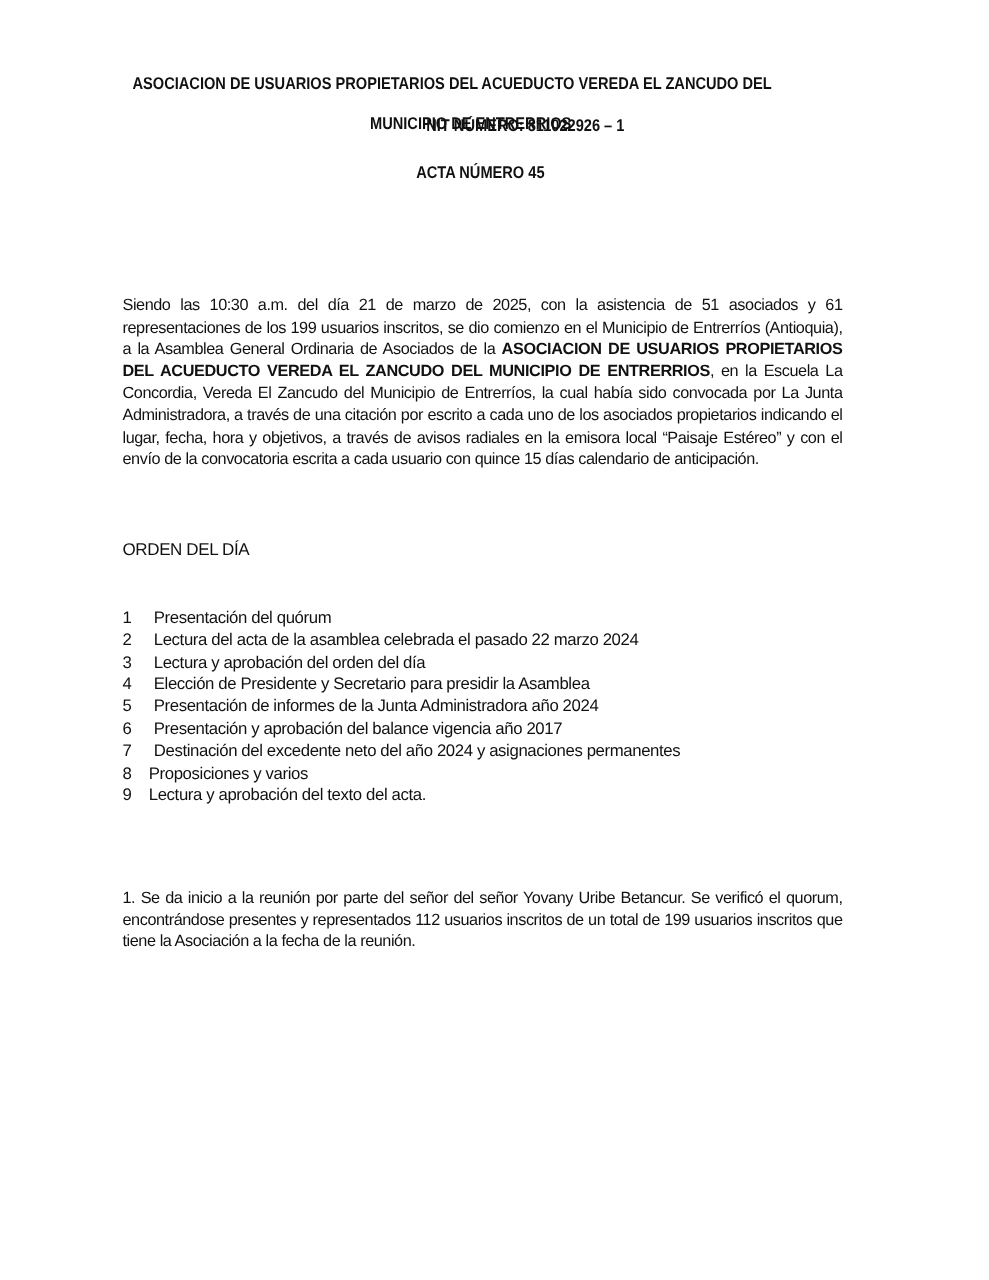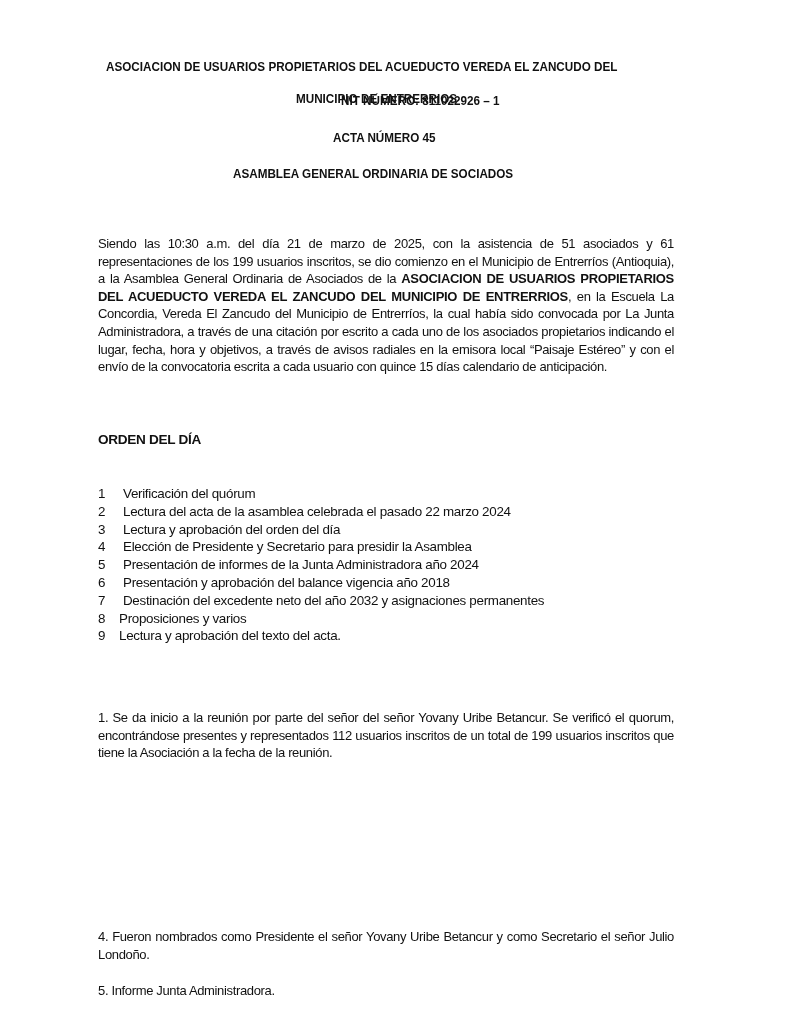--- a/index.html
+++ b/index.html
@@ -4,21 +4,21 @@
   <style>
     html, body { margin: 0; padding: 0; background: #ffffff; }
     body { width: 791px; height: 1024px; position: relative; overflow: hidden;
            font-family: "Liberation Sans", sans-serif; color: #111; }
     .page { position: absolute; left: 0; top: 0; width: 791px; height: 1024px; }
     .cond { transform-origin: left top; display: inline-block; white-space: nowrap; }
     .hdr { position: absolute; font-weight: bold; font-size: 13.6px; line-height: 17px; white-space: nowrap; }
     .para { position: absolute; left: 98px; width: 576px; font-size: 13px; line-height: 17.6px;
             text-align: justify; letter-spacing: -0.35px; word-spacing: 0px; }
     .para b { font-weight: bold; letter-spacing: -0.3px; }
-    .sec { position: absolute; left: 98px; font-weight: bold; font-size: 13.6px; letter-spacing: -0.3px; white-space: nowrap; }
+    .sec { position: absolute; left: 98px; font-weight: normal; font-size: 13.6px; letter-spacing: -0.3px; white-space: nowrap; }
     .list { position: absolute; left: 98px; top: 485px; font-size: 13.4px; line-height: 17.8px; letter-spacing: -0.3px; }
     .li { position: relative; height: 17.8px; white-space: nowrap; }
     .li .num { position: absolute; left: 0; }
     .li .txt { position: absolute; left: 25px; }
     .li.tight .txt { left: 21px; }
   </style>
 </head>
 <body>
 
 <div class="page">
@@ -28,75 +28,66 @@
   </div>
   <div class="hdr" style="left:296px; top:90px;">
     <span class="cond" style="transform:scaleX(0.86);">MUNICIPIO  DE ENTRERRIOS</span>
   </div>
   <div class="hdr" style="left:341px; top:92px;text-align:right;">
     <span class="cond" style="transform:scaleX(0.86);">NIT NÚMERO: 811022926 – 1</span>
   </div>
   <div class="hdr" style="left:333px; top:129px;">
     <span class="cond" style="transform:scaleX(0.86);">ACTA NÚMERO 45</span>
   </div>
-  <div class="hdr" style="left:233px; top:165px;">
-    <span class="cond" style="transform:scaleX(0.86);">ASAMBLEA GENERAL ORDINARIA DE SOCIADOS</span>
-  </div>
 
   <div class="para" style="top:235px;">
     <span>Siendo las 10:30 a.m. del día 21 de marzo de 2025,  con la asistencia de 51 asociados y 61 representaciones de los 199 usuarios inscritos, se dio comienzo en el Municipio de Entrerríos (Antioquia), a la Asamblea General Ordinaria de Asociados de la </span><b>ASOCIACION DE USUARIOS PROPIETARIOS DEL ACUEDUCTO VEREDA EL ZANCUDO DEL MUNICIPIO  DE ENTRERRIOS</b><span>, en la Escuela La Concordia, Vereda El Zancudo del Municipio de Entrerríos, la cual había sido convocada por La Junta Administradora, a través de una citación por escrito a cada uno de los asociados propietarios indicando el lugar, fecha, hora y objetivos, a través de avisos radiales en la emisora local “Paisaje Estéreo” y con el envío de la convocatoria escrita  a cada usuario con quince 15 días calendario de anticipación.</span>
   </div>
 
   <div class="sec" style="top:432px;">
     <span>ORDEN DEL DÍA</span>
   </div>
 
   <div class="list">
     <div class="li">
         <span class="num">1</span>
-        <span class="txt">Verificación del quórum</span>
+        <span class="txt">Presentación del quórum</span>
       </div>
     <div class="li">
         <span class="num">2</span>
         <span class="txt">Lectura del acta de la asamblea celebrada el pasado 22 marzo 2024</span>
       </div>
     <div class="li">
         <span class="num">3</span>
         <span class="txt">Lectura y aprobación del orden del día</span>
       </div>
     <div class="li">
         <span class="num">4</span>
         <span class="txt">Elección de Presidente y Secretario para presidir la Asamblea</span>
       </div>
     <div class="li">
         <span class="num">5</span>
         <span class="txt">Presentación de informes de la Junta Administradora año 2024</span>
       </div>
     <div class="li">
         <span class="num">6</span>
-        <span class="txt">Presentación y aprobación del balance vigencia año 2018</span>
+        <span class="txt">Presentación y aprobación del balance vigencia año 2017</span>
       </div>
     <div class="li">
         <span class="num">7</span>
-        <span class="txt">Destinación del excedente neto del año 2032 y asignaciones permanentes</span>
+        <span class="txt">Destinación del excedente neto del año 2024 y asignaciones permanentes</span>
       </div>
     <div class="li tight">
         <span class="num">8</span>
         <span class="txt">Proposiciones y varios</span>
       </div>
     <div class="li tight">
         <span class="num">9</span>
         <span class="txt">Lectura y aprobación del texto del acta.</span>
       </div>
   </div>
 
 
   <div class="para" style="top:709px;">
     <span>1. Se da inicio a la reunión por parte del señor del señor Yovany Uribe Betancur. Se verificó el quorum, encontrándose presentes y representados 112 usuarios inscritos de un total de 199 usuarios inscritos que tiene la Asociación a la fecha de la reunión.</span>
   </div>
-  <div class="para" style="top:928px;">
-    <span>4. Fueron nombrados como Presidente el señor Yovany Uribe Betancur y como Secretario el señor Julio Londoño.</span>
-  </div>
-  <div class="para" style="top:982px;">
-    <span>5. Informe Junta Administradora.</span>
-  </div>
 
 </div>
 
 </body></html>

